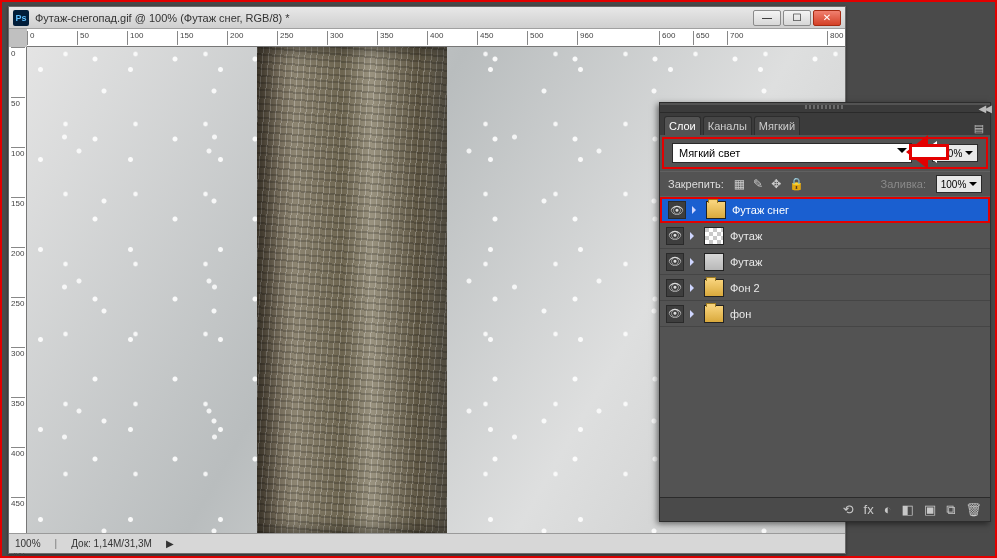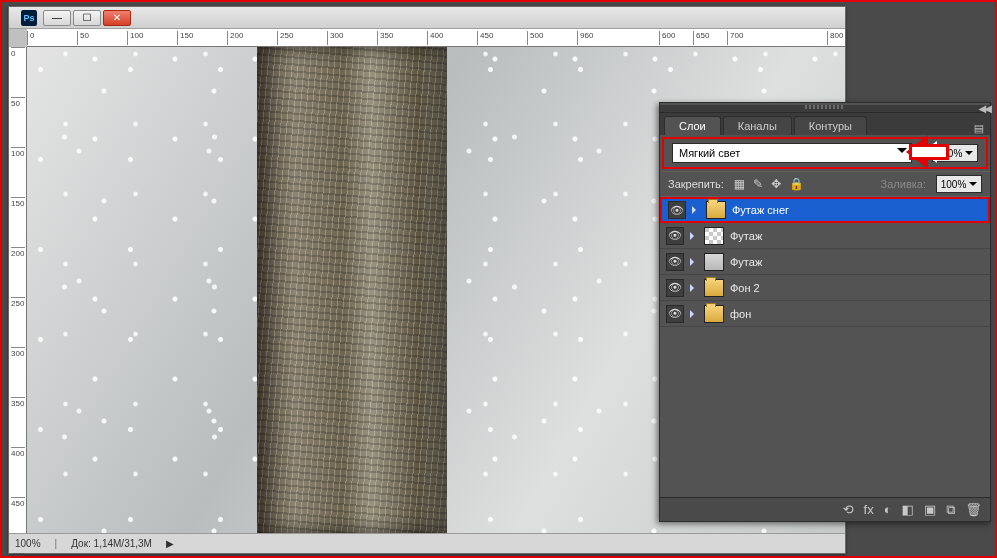--- a/index.html
+++ b/index.html
@@ -1,21 +1,21 @@
 <!DOCTYPE html>
 <html><head>
 <meta charset="utf-8">
 <style>
   * { margin: 0; padding: 0; box-sizing: border-box; font-family: Tahoma, Arial, sans-serif; }
   body { background: #4a4a4a; width: 997px; height: 558px; overflow: hidden; position: relative; }
   .frame { position: absolute; top: 0; left: 0; width: 997px; height: 558px; border: 2px solid #e30000; }
 
   
   .docwin { position: absolute; top: 4px; left: 6px; width: 838px; height: 548px; background: #bfbfbf; border: 1px solid #6a6a6a; box-shadow: 0 1px 3px rgba(0,0,0,.4); }
-  .titlebar { height: 22px; background: linear-gradient(#e8e8e8,#cfcfcf); display: flex; align-items: center; padding: 0 12px; border-bottom: 1px solid #a0a0a0; }
+  .titlebar { height: 22px; background: linear-gradient(#e8e8e8,#cfcfcf); display: flex; align-items: center; padding: 0 4px; border-bottom: 1px solid #a0a0a0; }
   .titlebar .ps { width: 16px; height: 16px; background:#001d3a; color:#5ec0ff; font-size:9px; font-weight:bold; display:flex; align-items:center; justify-content:center; border-radius:2px; margin-right:6px;}
   .titlebar .title { font-size: 11px; color:#333; flex:1; white-space:nowrap; overflow:hidden; }
   .winbtns { display:flex; gap:2px; }
   .winbtn { width:28px; height:16px; font-size:10px; display:flex; align-items:center; justify-content:center; border:1px solid #8b8b8b; background:linear-gradient(#f4f4f4,#d7d7d7); border-radius:2px; cursor:pointer;}
   .winbtn.close{ background:linear-gradient(#f08070,#d44026); color:#fff; border-color:#a52a12;}
   .docbody { position:absolute; top:22px; left:0; right:0; bottom:20px; background:#c0c0c0; }
   .ruler-h { position:absolute; top:0; left:18px; right:0; height:18px; background:#fff; border-bottom:1px solid #777;}
   .ruler-v { position:absolute; top:18px; left:0; width:18px; bottom:0; background:#fff; border-right:1px solid #777;}
   .ruler-h .tick, .ruler-v .tick { position:absolute; font-size:8px; color:#444; }
   .ruler-h .tick{ top:2px; border-left:1px solid #888; height:14px; padding-left:2px;}
@@ -39,21 +39,21 @@
      box-shadow: inset 12px 0 18px rgba(0,0,0,.35), inset -12px 0 18px rgba(0,0,0,.35);
   }
   .statusbar{position:absolute;left:0;right:0;bottom:0;height:20px;background:#d7d7d7;border-top:1px solid #9a9a9a;display:flex;align-items:center;font-size:10px;color:#333;padding:0 6px;gap:14px;}
   .statusbar .sep{color:#777;}
 
   
   .panel{ position:absolute; top:100px; right:4px; width:332px; background:#535353; border:1px solid #2d2d2d; box-shadow:-2px 2px 6px rgba(0,0,0,.5); }
   .panel-grip{height:8px;background:#3b3b3b;border-bottom:1px solid #2a2a2a;}
   .panel-grip::before{content:"";display:block;width:40px;height:4px;margin:2px auto 0;background:repeating-linear-gradient(90deg,#6a6a6a 0 2px,transparent 2px 4px);} 
   .tabs{display:flex;background:#3b3b3b;height:22px;align-items:flex-end;padding-left:4px;gap:2px;}
-  .tab{padding:3px 14px;font-size:11px;color:#ccc;background:#454545;border:1px solid #2d2d2d;border-bottom:none;border-radius:3px 3px 0 0;cursor:pointer;}
+  .tab{padding:3px 4px;font-size:11px;color:#ccc;background:#454545;border:1px solid #2d2d2d;border-bottom:none;border-radius:3px 3px 0 0;cursor:pointer;}
   .tab.active{background:#535353;color:#fff;}
   .panel-menu{margin-left:auto;width:22px;color:#bbb;text-align:center;font-size:11px;cursor:pointer;}
   .row{display:flex;align-items:center;padding:4px 8px;gap:6px;font-size:11px;color:#ddd;border-top:1px solid #606060;}
   .blend-select{flex:0 0 240px;height:20px;background:#fff;color:#000;border:1px solid #2a2a2a;display:flex;align-items:center;padding:0 6px;font-size:11px;position:relative;cursor:pointer;}
   .blend-select .caret{position:absolute;right:4px;top:4px;border:5px solid transparent;border-top-color:#000;}
   .opacity-box,.fill-box{display:flex;align-items:center;gap:4px;}
   .pct{width:46px;height:18px;background:#e8e8e8;border:1px solid #2a2a2a;color:#000;font-size:10px;display:flex;align-items:center;justify-content:center;cursor:pointer;}
   .pct .mini-caret{margin-left:3px;border:4px solid transparent;border-top-color:#000;margin-top:3px;}
   .lockrow{display:flex;align-items:center;gap:10px;padding:3px 8px;border-top:1px solid #606060;font-size:11px;color:#ddd;}
   .lockrow .icons{display:flex;gap:8px;color:#ccc;font-size:12px;}
@@ -82,20 +82,21 @@
   .panel-collapse{position:absolute;top:101px;right:5px;color:#bbb;font-size:10px;letter-spacing:-2px;cursor:pointer;}
 </style>
 </head>
 <body>
 
 <div class="frame">
 
   <div class="docwin">
     <div class="titlebar">
       <div class="ps">Ps</div>
+      <div class="title">Футаж-снегопад.gif @ 100% (Футаж снег, RGB/8) *</div>
       <div class="winbtns">
         <div class="winbtn">—</div>
         <div class="winbtn">☐</div>
         <div class="winbtn close">✕</div>
       </div>
     </div>
     <div class="docbody">
       <div class="ruler-h" id="rh">
           <div class="tick" style="left: 0px;">0</div>
           <div class="tick" style="left: 50px;">50</div>
@@ -140,21 +141,21 @@
       <span>Док: 1,14M/31,3M</span>
       <span>▶</span>
     </div>
   </div>
 
   <div class="panel">
     <div class="panel-grip"></div>
     <div class="tabs" id="tabs">
       <div class="tab active">Слои</div>
         <div class="tab">Каналы</div>
-        <div class="tab">Контуры</div>
+        <div class="tab">Мягкий</div>
         <div class="panel-menu">▤</div>
     </div>
 
     <div class="row" style="border:2px solid #e30000;margin:2px;">
       <div class="blend-select">
         <span>Мягкий свет</span>
         <span class="caret"></span>
       </div>
       <div class="opacity-box" style="margin-left:auto">
         <div class="pct">

